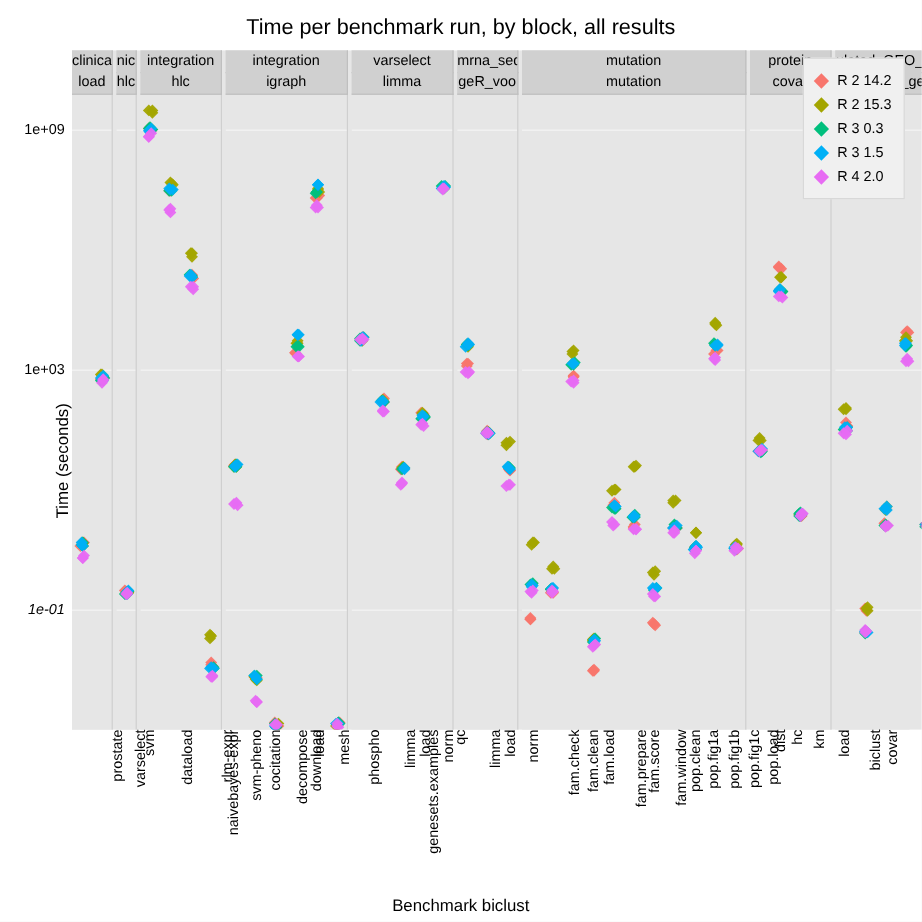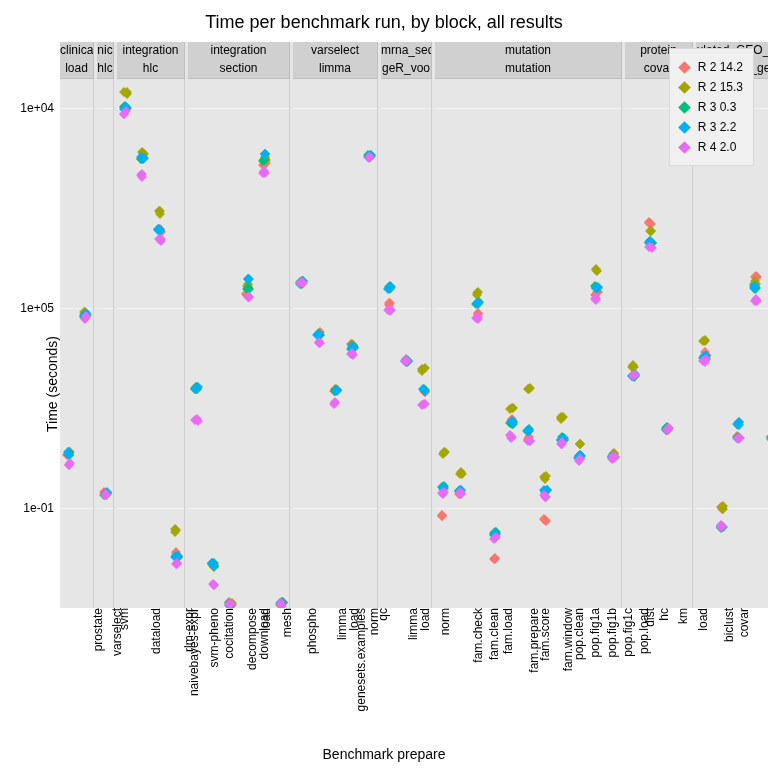--- a/index.html
+++ b/index.html
@@ -144,21 +144,21 @@
   .legend-lab {
     font-size: 12px;
   }
 </style>
 </head>
 <body>
 
 <div class="stage">
   <div class="title" style="top:12px;">Time per benchmark run, by block, all results</div>
   <div class="ylab">Time (seconds)</div>
-  <div class="xlab">Benchmark prepare</div>
+  <div class="xlab">Benchmark biclust</div>
 
   <div class="plotarea" id="plotarea">
     <div class="columns" id="columns">
         <div class="col" style="width: 34px;">
           <div class="strip1">clinical</div>
           <div class="strip2">load</div>
           <div class="panel">
             <div class="grid-h" style="top: 81.1321%;"></div>
             <div class="grid-h" style="top: 43.3962%;"></div>
             <div class="grid-h" style="top: 5.66038%;"></div>
@@ -289,21 +289,21 @@
             <div class="pt" style="background: rgb(231, 107, 243); left: 60.381px; top: 91.5675%;"></div>
             <div class="pt" style="background: rgb(231, 107, 243); left: 60.2982px; top: 91.6346%;"></div>
           </div>
           <div class="xtick" style="left: 8.5px;"><span>dataload</span></div>
           <div class="xtick" style="left: 25.5px;"><span>naivebayes-expr</span></div>
           <div class="xtick" style="left: 42.5px;"><span>rlm-expr</span></div>
           <div class="xtick" style="left: 59.5px;"><span>svm-pheno</span></div>
         </div>
         <div class="col" style="width: 102px;">
           <div class="strip1">integration</div>
-          <div class="strip2">section</div>
+          <div class="strip2">igraph</div>
           <div class="panel">
             <div class="grid-h" style="top: 81.1321%;"></div>
             <div class="grid-h" style="top: 43.3962%;"></div>
             <div class="grid-h" style="top: 5.66038%;"></div>
             <div class="pt" style="background: rgb(248, 118, 109); left: 7.57136px; top: 58.4011%;"></div>
             <div class="pt" style="background: rgb(248, 118, 109); left: 7.39621px; top: 58.4535%;"></div>
             <div class="pt" style="background: rgb(248, 118, 109); left: 8.20487px; top: 58.2298%;"></div>
             <div class="pt" style="background: rgb(163, 165, 0); left: 7.06894px; top: 58.7085%;"></div>
             <div class="pt" style="background: rgb(163, 165, 0); left: 9.00869px; top: 58.6538%;"></div>
             <div class="pt" style="background: rgb(163, 165, 0); left: 8.24659px; top: 58.3372%;"></div>
@@ -880,40 +880,40 @@
             <div class="pt" style="background: rgb(0, 176, 246); left: 75.3167px; top: 67.7378%;"></div>
             <div class="pt" style="background: rgb(231, 107, 243); left: 76.3515px; top: 67.6289%;"></div>
             <div class="pt" style="background: rgb(231, 107, 243); left: 75.8399px; top: 67.9063%;"></div>
             <div class="pt" style="background: rgb(231, 107, 243); left: 76.3554px; top: 68.1802%;"></div>
           </div>
           <div class="xtick" style="left: 8.5px;"><span>biclust</span></div>
           <div class="xtick" style="left: 25.5px;"><span>covar</span></div>
           <div class="xtick" style="left: 42.5px;"><span>regression</span></div>
         </div>
       </div>
-  <div class="ytick-label" style="top: calc(466px);">1e-01</div>
-      <div class="ytick-label" style="top: calc(266px);">1e+05</div>
-      <div class="ytick-label" style="top: calc(66px);">1e+04</div>
+  <div class="ytick-label" style="top: calc(466px); font-style: italic;">1e-01</div>
+      <div class="ytick-label" style="top: calc(266px);">1e+03</div>
+      <div class="ytick-label" style="top: calc(66px);">1e+09</div>
     </div>
 
   <div class="legend" id="legend">
       <div class="legend-row">
         <div class="legend-sw" style="background: rgb(248, 118, 109);"></div>
         <div class="legend-lab">R 2 14.2</div>
       </div>
       <div class="legend-row">
         <div class="legend-sw" style="background: rgb(163, 165, 0);"></div>
         <div class="legend-lab">R 2 15.3</div>
       </div>
       <div class="legend-row">
         <div class="legend-sw" style="background: rgb(0, 191, 125);"></div>
         <div class="legend-lab">R 3 0.3</div>
       </div>
       <div class="legend-row">
         <div class="legend-sw" style="background: rgb(0, 176, 246);"></div>
-        <div class="legend-lab">R 3 2.2</div>
+        <div class="legend-lab">R 3 1.5</div>
       </div>
       <div class="legend-row">
         <div class="legend-sw" style="background: rgb(231, 107, 243);"></div>
         <div class="legend-lab">R 4 2.0</div>
       </div>
     </div>
 </div>
 
 </body></html>

